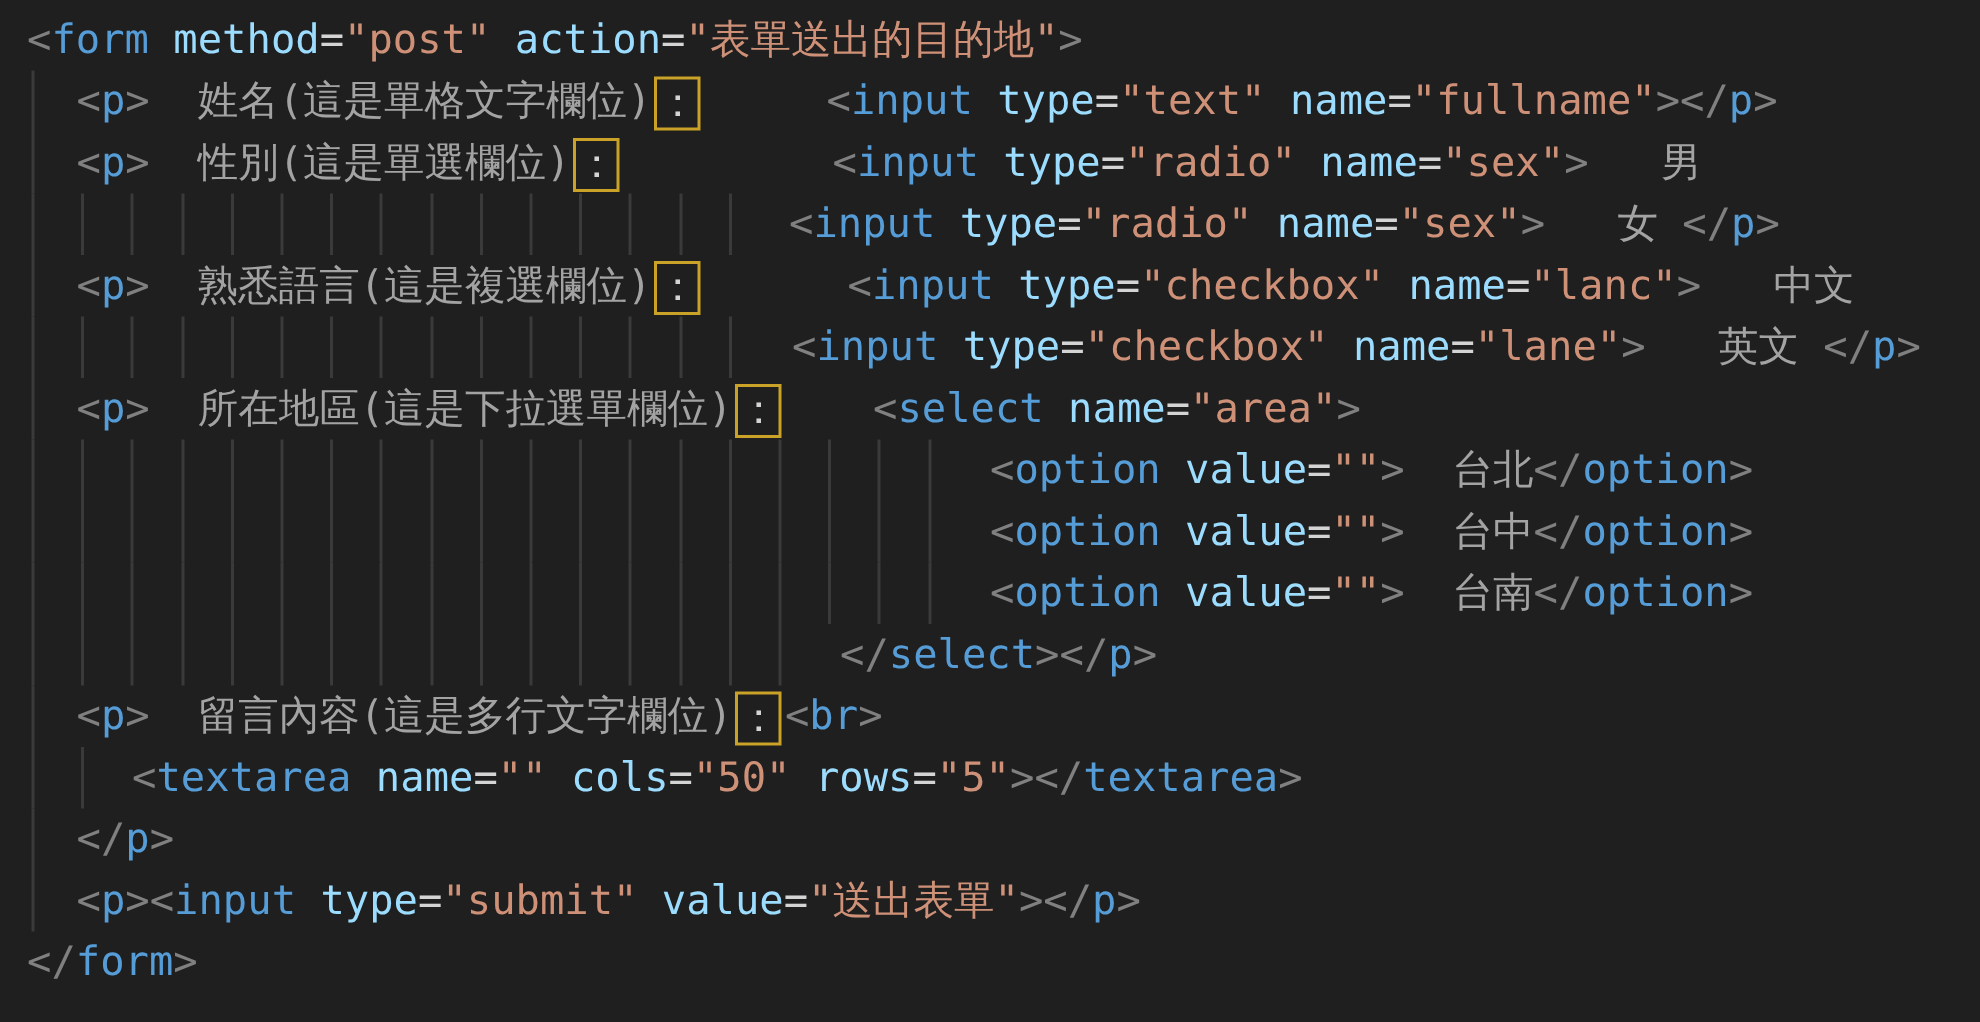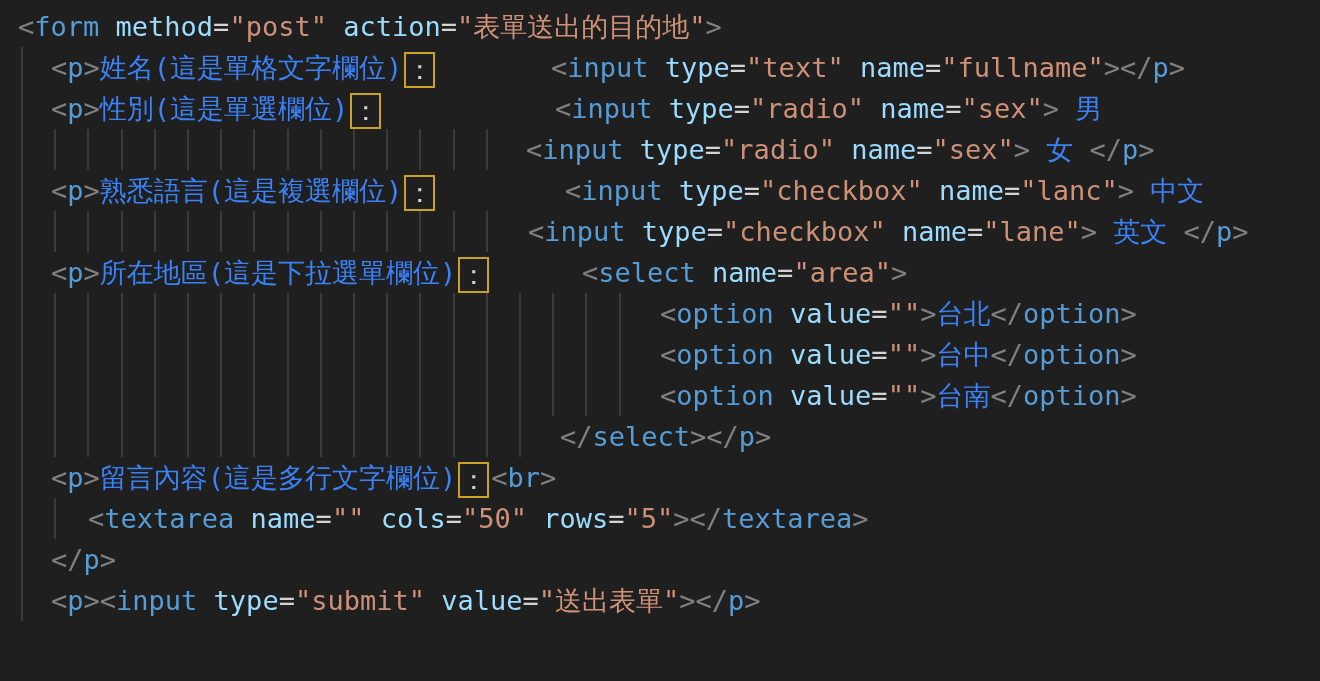--- a/index.html
+++ b/index.html
@@ -25,21 +25,21 @@
   .seg{position:absolute;top:0;white-space:pre;}
   .indent-guide{
     position:absolute;top:0;bottom:0;width:2px;
     background:#3a3a3a;
   }
   .tok-bracket{color:#808080;}
   .tok-tag{color:#569cd6;}
   .tok-attr{color:#9cdcfe;}
   .tok-op{color:#d4d4d4;}
   .tok-string{color:#ce9178;}
-  .tok-text{color:#3b82f6;}
+  .tok-text{color:#a3a3a3;margin-left:32px;}
   .tok-colon-box{
     display:inline-block;
     box-sizing:border-box;
     min-width:26px;height:36px;
     line-height:31px;
     margin:0 2px;
     border:2px solid #c9a227;
     color:#d4d4d4;
     text-align:center;
     vertical-align:middle;
@@ -57,13 +57,14 @@
     <div class="code-line"><span class="indent-guide" style="left: 21px;"></span><span class="indent-guide" style="left: 54.2px;"></span><span class="indent-guide" style="left: 87.4px;"></span><span class="indent-guide" style="left: 120.6px;"></span><span class="indent-guide" style="left: 153.8px;"></span><span class="indent-guide" style="left: 187px;"></span><span class="indent-guide" style="left: 220.2px;"></span><span class="indent-guide" style="left: 253.4px;"></span><span class="indent-guide" style="left: 286.6px;"></span><span class="indent-guide" style="left: 319.8px;"></span><span class="indent-guide" style="left: 353px;"></span><span class="indent-guide" style="left: 386.2px;"></span><span class="indent-guide" style="left: 419.4px;"></span><span class="indent-guide" style="left: 452.6px;"></span><span class="indent-guide" style="left: 485.8px;"></span><span class="seg" style="left: 528px;"><span class="tok-bracket">&lt;</span><span class="tok-tag">input</span><span class="tok-op"> </span><span class="tok-attr">type</span><span class="tok-op">=</span><span class="tok-string">"checkbox"</span><span class="tok-op"> </span><span class="tok-attr">name</span><span class="tok-op">=</span><span class="tok-string">"lane"</span><span class="tok-bracket">&gt;</span><span class="tok-text"> 英文 </span><span class="tok-bracket">&lt;/</span><span class="tok-tag">p</span><span class="tok-bracket">&gt;</span></span></div>
     <div class="code-line"><span class="indent-guide" style="left: 21px;"></span><span class="seg" style="left: 51px;"><span class="tok-bracket">&lt;</span><span class="tok-tag">p</span><span class="tok-bracket">&gt;</span><span class="tok-text">所在地區(這是下拉選單欄位)</span><span class="tok-colon-box">：</span></span><span class="seg" style="left: 582px;"><span class="tok-bracket">&lt;</span><span class="tok-tag">select</span><span class="tok-op"> </span><span class="tok-attr">name</span><span class="tok-op">=</span><span class="tok-string">"area"</span><span class="tok-bracket">&gt;</span></span></div>
     <div class="code-line"><span class="indent-guide" style="left: 21px;"></span><span class="indent-guide" style="left: 54.2px;"></span><span class="indent-guide" style="left: 87.4px;"></span><span class="indent-guide" style="left: 120.6px;"></span><span class="indent-guide" style="left: 153.8px;"></span><span class="indent-guide" style="left: 187px;"></span><span class="indent-guide" style="left: 220.2px;"></span><span class="indent-guide" style="left: 253.4px;"></span><span class="indent-guide" style="left: 286.6px;"></span><span class="indent-guide" style="left: 319.8px;"></span><span class="indent-guide" style="left: 353px;"></span><span class="indent-guide" style="left: 386.2px;"></span><span class="indent-guide" style="left: 419.4px;"></span><span class="indent-guide" style="left: 452.6px;"></span><span class="indent-guide" style="left: 485.8px;"></span><span class="indent-guide" style="left: 519px;"></span><span class="indent-guide" style="left: 552.2px;"></span><span class="indent-guide" style="left: 585.4px;"></span><span class="indent-guide" style="left: 618.6px;"></span><span class="seg" style="left: 660px;"><span class="tok-bracket">&lt;</span><span class="tok-tag">option</span><span class="tok-op"> </span><span class="tok-attr">value</span><span class="tok-op">=</span><span class="tok-string">""</span><span class="tok-bracket">&gt;</span><span class="tok-text">台北</span><span class="tok-bracket">&lt;/</span><span class="tok-tag">option</span><span class="tok-bracket">&gt;</span></span></div>
     <div class="code-line"><span class="indent-guide" style="left: 21px;"></span><span class="indent-guide" style="left: 54.2px;"></span><span class="indent-guide" style="left: 87.4px;"></span><span class="indent-guide" style="left: 120.6px;"></span><span class="indent-guide" style="left: 153.8px;"></span><span class="indent-guide" style="left: 187px;"></span><span class="indent-guide" style="left: 220.2px;"></span><span class="indent-guide" style="left: 253.4px;"></span><span class="indent-guide" style="left: 286.6px;"></span><span class="indent-guide" style="left: 319.8px;"></span><span class="indent-guide" style="left: 353px;"></span><span class="indent-guide" style="left: 386.2px;"></span><span class="indent-guide" style="left: 419.4px;"></span><span class="indent-guide" style="left: 452.6px;"></span><span class="indent-guide" style="left: 485.8px;"></span><span class="indent-guide" style="left: 519px;"></span><span class="indent-guide" style="left: 552.2px;"></span><span class="indent-guide" style="left: 585.4px;"></span><span class="indent-guide" style="left: 618.6px;"></span><span class="seg" style="left: 660px;"><span class="tok-bracket">&lt;</span><span class="tok-tag">option</span><span class="tok-op"> </span><span class="tok-attr">value</span><span class="tok-op">=</span><span class="tok-string">""</span><span class="tok-bracket">&gt;</span><span class="tok-text">台中</span><span class="tok-bracket">&lt;/</span><span class="tok-tag">option</span><span class="tok-bracket">&gt;</span></span></div>
     <div class="code-line"><span class="indent-guide" style="left: 21px;"></span><span class="indent-guide" style="left: 54.2px;"></span><span class="indent-guide" style="left: 87.4px;"></span><span class="indent-guide" style="left: 120.6px;"></span><span class="indent-guide" style="left: 153.8px;"></span><span class="indent-guide" style="left: 187px;"></span><span class="indent-guide" style="left: 220.2px;"></span><span class="indent-guide" style="left: 253.4px;"></span><span class="indent-guide" style="left: 286.6px;"></span><span class="indent-guide" style="left: 319.8px;"></span><span class="indent-guide" style="left: 353px;"></span><span class="indent-guide" style="left: 386.2px;"></span><span class="indent-guide" style="left: 419.4px;"></span><span class="indent-guide" style="left: 452.6px;"></span><span class="indent-guide" style="left: 485.8px;"></span><span class="indent-guide" style="left: 519px;"></span><span class="indent-guide" style="left: 552.2px;"></span><span class="indent-guide" style="left: 585.4px;"></span><span class="indent-guide" style="left: 618.6px;"></span><span class="seg" style="left: 660px;"><span class="tok-bracket">&lt;</span><span class="tok-tag">option</span><span class="tok-op"> </span><span class="tok-attr">value</span><span class="tok-op">=</span><span class="tok-string">""</span><span class="tok-bracket">&gt;</span><span class="tok-text">台南</span><span class="tok-bracket">&lt;/</span><span class="tok-tag">option</span><span class="tok-bracket">&gt;</span></span></div>
     <div class="code-line"><span class="indent-guide" style="left: 21px;"></span><span class="indent-guide" style="left: 54.2px;"></span><span class="indent-guide" style="left: 87.4px;"></span><span class="indent-guide" style="left: 120.6px;"></span><span class="indent-guide" style="left: 153.8px;"></span><span class="indent-guide" style="left: 187px;"></span><span class="indent-guide" style="left: 220.2px;"></span><span class="indent-guide" style="left: 253.4px;"></span><span class="indent-guide" style="left: 286.6px;"></span><span class="indent-guide" style="left: 319.8px;"></span><span class="indent-guide" style="left: 353px;"></span><span class="indent-guide" style="left: 386.2px;"></span><span class="indent-guide" style="left: 419.4px;"></span><span class="indent-guide" style="left: 452.6px;"></span><span class="indent-guide" style="left: 485.8px;"></span><span class="indent-guide" style="left: 519px;"></span><span class="seg" style="left: 560px;"><span class="tok-bracket">&lt;/</span><span class="tok-tag">select</span><span class="tok-bracket">&gt;</span><span class="tok-bracket">&lt;/</span><span class="tok-tag">p</span><span class="tok-bracket">&gt;</span></span></div>
     <div class="code-line"><span class="indent-guide" style="left: 21px;"></span><span class="seg" style="left: 51px;"><span class="tok-bracket">&lt;</span><span class="tok-tag">p</span><span class="tok-bracket">&gt;</span><span class="tok-text">留言內容(這是多行文字欄位)</span><span class="tok-colon-box">：</span><span class="tok-bracket">&lt;</span><span class="tok-tag">br</span><span class="tok-bracket">&gt;</span></span></div>
     <div class="code-line"><span class="indent-guide" style="left: 21px;"></span><span class="indent-guide" style="left: 54.2px;"></span><span class="seg" style="left: 88px;"><span class="tok-bracket">&lt;</span><span class="tok-tag">textarea</span><span class="tok-op"> </span><span class="tok-attr">name</span><span class="tok-op">=</span><span class="tok-string">""</span><span class="tok-op"> </span><span class="tok-attr">cols</span><span class="tok-op">=</span><span class="tok-string">"50"</span><span class="tok-op"> </span><span class="tok-attr">rows</span><span class="tok-op">=</span><span class="tok-string">"5"</span><span class="tok-bracket">&gt;</span><span class="tok-bracket">&lt;/</span><span class="tok-tag">textarea</span><span class="tok-bracket">&gt;</span></span></div>
     <div class="code-line"><span class="indent-guide" style="left: 21px;"></span><span class="seg" style="left: 51px;"><span class="tok-bracket">&lt;/</span><span class="tok-tag">p</span><span class="tok-bracket">&gt;</span></span></div>
     <div class="code-line"><span class="indent-guide" style="left: 21px;"></span><span class="seg" style="left: 51px;"><span class="tok-bracket">&lt;</span><span class="tok-tag">p</span><span class="tok-bracket">&gt;</span><span class="tok-bracket">&lt;</span><span class="tok-tag">input</span><span class="tok-op"> </span><span class="tok-attr">type</span><span class="tok-op">=</span><span class="tok-string">"submit"</span><span class="tok-op"> </span><span class="tok-attr">value</span><span class="tok-op">=</span><span class="tok-string">"送出表單"</span><span class="tok-bracket">&gt;</span><span class="tok-bracket">&lt;/</span><span class="tok-tag">p</span><span class="tok-bracket">&gt;</span></span></div>
+    <div class="code-line"><span class="seg" style="left: 18px;"><span class="tok-bracket">&lt;/</span><span class="tok-tag">form</span><span class="tok-bracket">&gt;</span></span></div>
   </div>
 
 </body></html>

